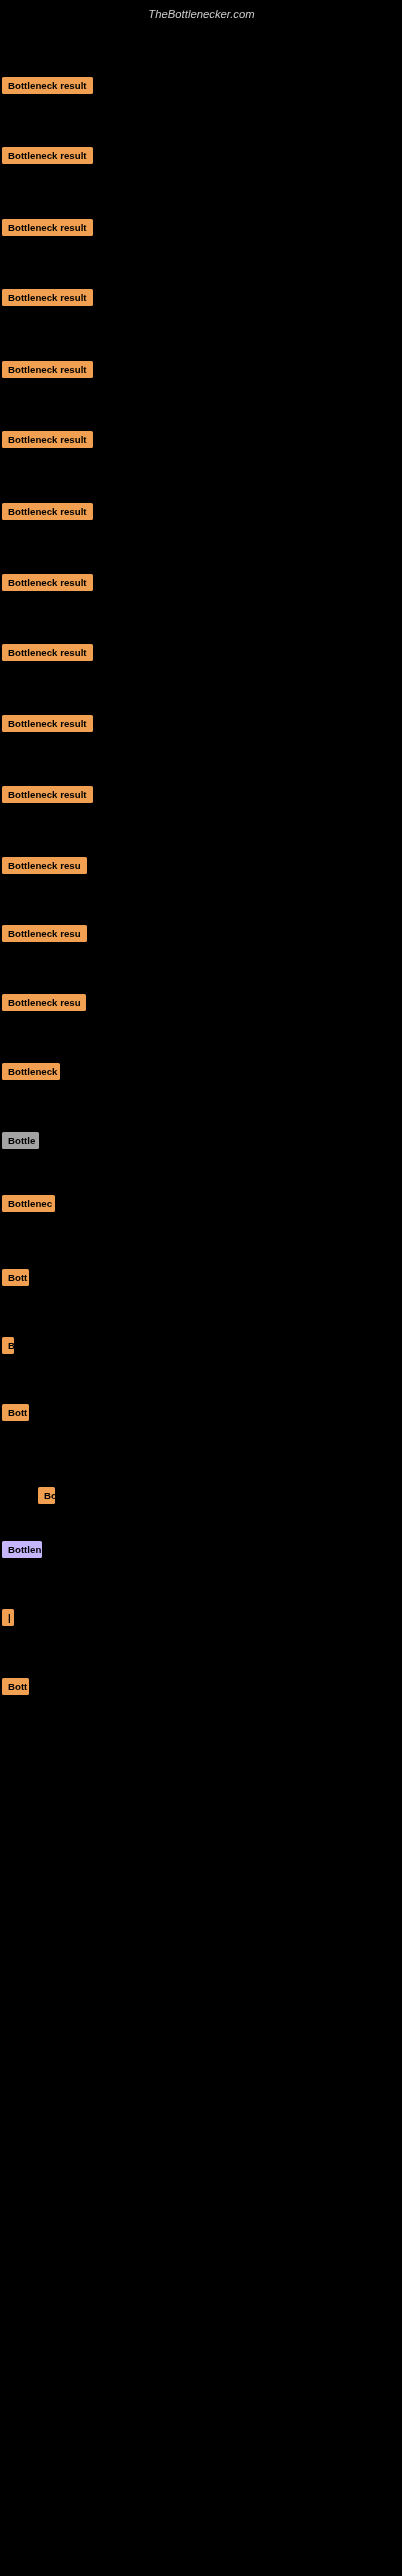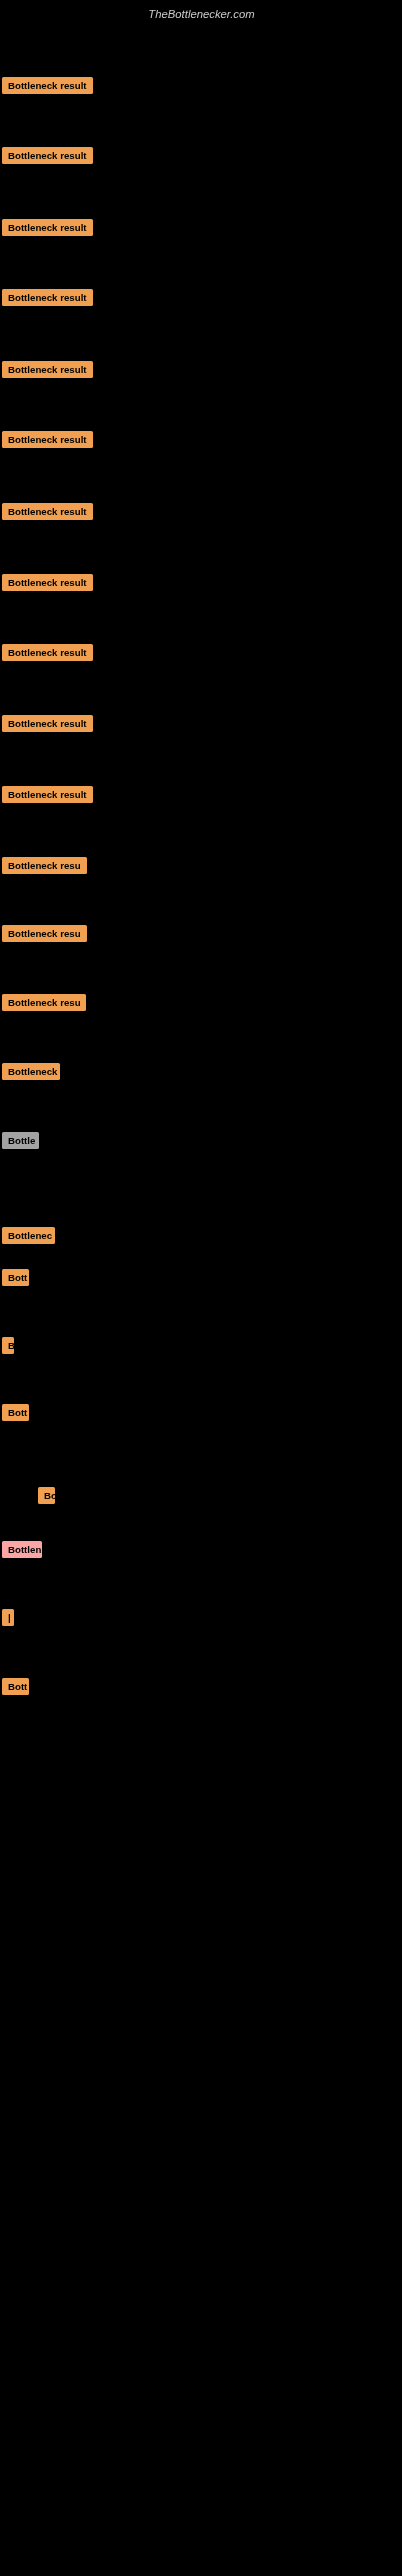--- a/index.html
+++ b/index.html
@@ -46,22 +46,22 @@
     <div style="position: absolute; top: 472px; left: 1.6px;"><span style="display: inline-block; background-color: rgb(240, 160, 80); color: rgb(0, 0, 0); font-size: 9.7px; font-weight: bold; padding: 3.2px 6.4px; border-radius: 1.6px; max-width: 105px; overflow: hidden; white-space: nowrap; cursor: pointer;">Bottleneck result</span></div>
     <div style="position: absolute; top: 543px; left: 1.6px;"><span style="display: inline-block; background-color: rgb(240, 160, 80); color: rgb(0, 0, 0); font-size: 9.7px; font-weight: bold; padding: 3.2px 6.4px; border-radius: 1.6px; max-width: 101px; overflow: hidden; white-space: nowrap; cursor: pointer;">Bottleneck result</span></div>
     <div style="position: absolute; top: 613px; left: 1.6px;"><span style="display: inline-block; background-color: rgb(240, 160, 80); color: rgb(0, 0, 0); font-size: 9.7px; font-weight: bold; padding: 3.2px 6.4px; border-radius: 1.6px; max-width: 98px; overflow: hidden; white-space: nowrap; cursor: pointer;">Bottleneck result</span></div>
     <div style="position: absolute; top: 684px; left: 1.6px;"><span style="display: inline-block; background-color: rgb(240, 160, 80); color: rgb(0, 0, 0); font-size: 9.7px; font-weight: bold; padding: 3.2px 6.4px; border-radius: 1.6px; max-width: 97px; overflow: hidden; white-space: nowrap; cursor: pointer;">Bottleneck result</span></div>
     <div style="position: absolute; top: 755px; left: 1.6px;"><span style="display: inline-block; background-color: rgb(240, 160, 80); color: rgb(0, 0, 0); font-size: 9.7px; font-weight: bold; padding: 3.2px 6.4px; border-radius: 1.6px; max-width: 95px; overflow: hidden; white-space: nowrap; cursor: pointer;">Bottleneck result</span></div>
     <div style="position: absolute; top: 826px; left: 1.6px;"><span style="display: inline-block; background-color: rgb(240, 160, 80); color: rgb(0, 0, 0); font-size: 9.7px; font-weight: bold; padding: 3.2px 6.4px; border-radius: 1.6px; max-width: 87px; overflow: hidden; white-space: nowrap; cursor: pointer;">Bottleneck resu</span></div>
     <div style="position: absolute; top: 894px; left: 1.6px;"><span style="display: inline-block; background-color: rgb(240, 160, 80); color: rgb(0, 0, 0); font-size: 9.7px; font-weight: bold; padding: 3.2px 6.4px; border-radius: 1.6px; max-width: 85px; overflow: hidden; white-space: nowrap; cursor: pointer;">Bottleneck resu</span></div>
     <div style="position: absolute; top: 963px; left: 1.6px;"><span style="display: inline-block; background-color: rgb(240, 160, 80); color: rgb(0, 0, 0); font-size: 9.7px; font-weight: bold; padding: 3.2px 6.4px; border-radius: 1.6px; max-width: 84px; overflow: hidden; white-space: nowrap; cursor: pointer;">Bottleneck resu</span></div>
     <div style="position: absolute; top: 1032px; left: 1.6px;"><span style="display: inline-block; background-color: rgb(240, 160, 80); color: rgb(0, 0, 0); font-size: 9.7px; font-weight: bold; padding: 3.2px 6.4px; border-radius: 1.6px; max-width: 58px; overflow: hidden; white-space: nowrap; cursor: pointer;">Bottleneck</span></div>
     <div style="position: absolute; top: 1101px; left: 1.6px;"><span style="display: inline-block; background-color: #a3a3a3; color: rgb(0, 0, 0); font-size: 9.7px; font-weight: bold; padding: 3.2px 6.4px; border-radius: 1.6px; max-width: 37px; overflow: hidden; white-space: nowrap; cursor: pointer;">Bottle</span></div>
-    <div style="position: absolute; top: 1196px; left: 1.6px; text-align: right;"><span style="display: inline-block; background-color: rgb(240, 160, 80); color: rgb(0, 0, 0); font-size: 9.7px; font-weight: bold; padding: 3.2px 6.4px; border-radius: 1.6px; max-width: 53px; overflow: hidden; white-space: nowrap; cursor: pointer;">Bottlenec</span></div>
+    <div style="position: absolute; top: 1164px; left: 1.6px; text-align: right;"><span style="display: inline-block; background-color: rgb(240, 160, 80); color: rgb(0, 0, 0); font-size: 9.7px; font-weight: bold; padding: 3.2px 6.4px; border-radius: 1.6px; max-width: 53px; overflow: hidden; white-space: nowrap; cursor: pointer;">Bottlenec</span></div>
     <div style="position: absolute; top: 1238px; left: 1.6px;"><span style="display: inline-block; background-color: rgb(240, 160, 80); color: rgb(0, 0, 0); font-size: 9.7px; font-weight: bold; padding: 3.2px 6.4px; border-radius: 1.6px; max-width: 27px; overflow: hidden; white-space: nowrap; cursor: pointer;">Bott</span></div>
     <div style="position: absolute; top: 1306px; left: 1.6px;"><span style="display: inline-block; background-color: rgb(240, 160, 80); color: rgb(0, 0, 0); font-size: 9.7px; font-weight: bold; padding: 3.2px 6.4px; border-radius: 1.6px; max-width: 11.3px; overflow: hidden; white-space: nowrap; cursor: pointer;">B</span></div>
     <div style="position: absolute; top: 1373px; left: 1.6px;"><span style="display: inline-block; background-color: rgb(240, 160, 80); color: rgb(0, 0, 0); font-size: 9.7px; font-weight: bold; padding: 3.2px 6.4px; border-radius: 1.6px; max-width: 27px; overflow: hidden; white-space: nowrap; cursor: pointer;">Bott</span></div>
     <div style="position: absolute; top: 1456px; left: 1.6px; margin-left: 36px;"><span style="display: inline-block; background-color: rgb(240, 160, 80); color: rgb(0, 0, 0); font-size: 9.7px; font-weight: bold; padding: 3.2px 6.4px; border-radius: 1.6px; max-width: 17.7px; overflow: hidden; white-space: nowrap; cursor: pointer;">Bo</span></div>
-    <div style="position: absolute; top: 1510px; left: 1.6px;"><span style="display: inline-block; background-color: #fca5a5; color: rgb(0, 0, 0); font-size: 9.7px; font-weight: bold; padding: 3.2px 6.4px; border-radius: 1.6px; max-width: 40px; overflow: hidden; white-space: nowrap; cursor: pointer;">Bottlen</span></div>
+    <div style="position: absolute; top: 1510px; left: 1.6px;"><span style="display: inline-block; background-color: #c4b5fd; color: rgb(0, 0, 0); font-size: 9.7px; font-weight: bold; padding: 3.2px 6.4px; border-radius: 1.6px; max-width: 40px; overflow: hidden; white-space: nowrap; cursor: pointer;">Bottlen</span></div>
     <div style="position: absolute; top: 1578px; left: 1.6px;"><span style="display: inline-block; background-color: rgb(240, 160, 80); color: rgb(0, 0, 0); font-size: 9.7px; font-weight: bold; padding: 3.2px 6.4px; border-radius: 1.6px; max-width: 8px; overflow: hidden; white-space: nowrap; cursor: pointer;">|</span></div>
     <div style="position: absolute; top: 1647px; left: 1.6px;"><span style="display: inline-block; background-color: rgb(240, 160, 80); color: rgb(0, 0, 0); font-size: 9.7px; font-weight: bold; padding: 3.2px 6.4px; border-radius: 1.6px; max-width: 27px; overflow: hidden; white-space: nowrap; cursor: pointer;">Bott</span></div>
   </div>
 
 
 </body></html>

